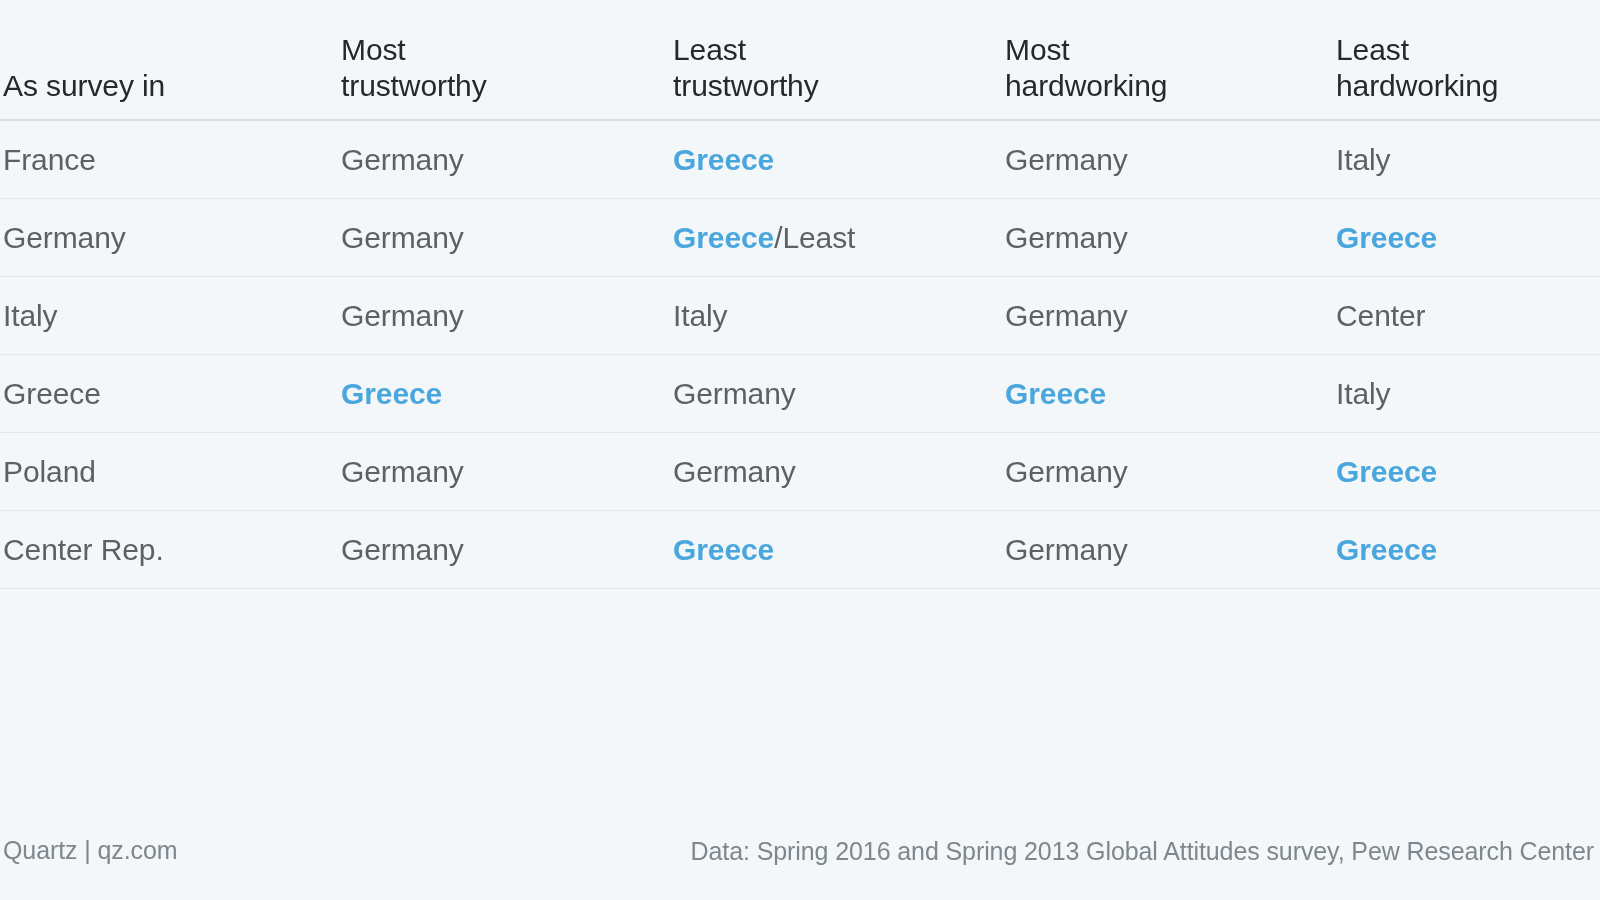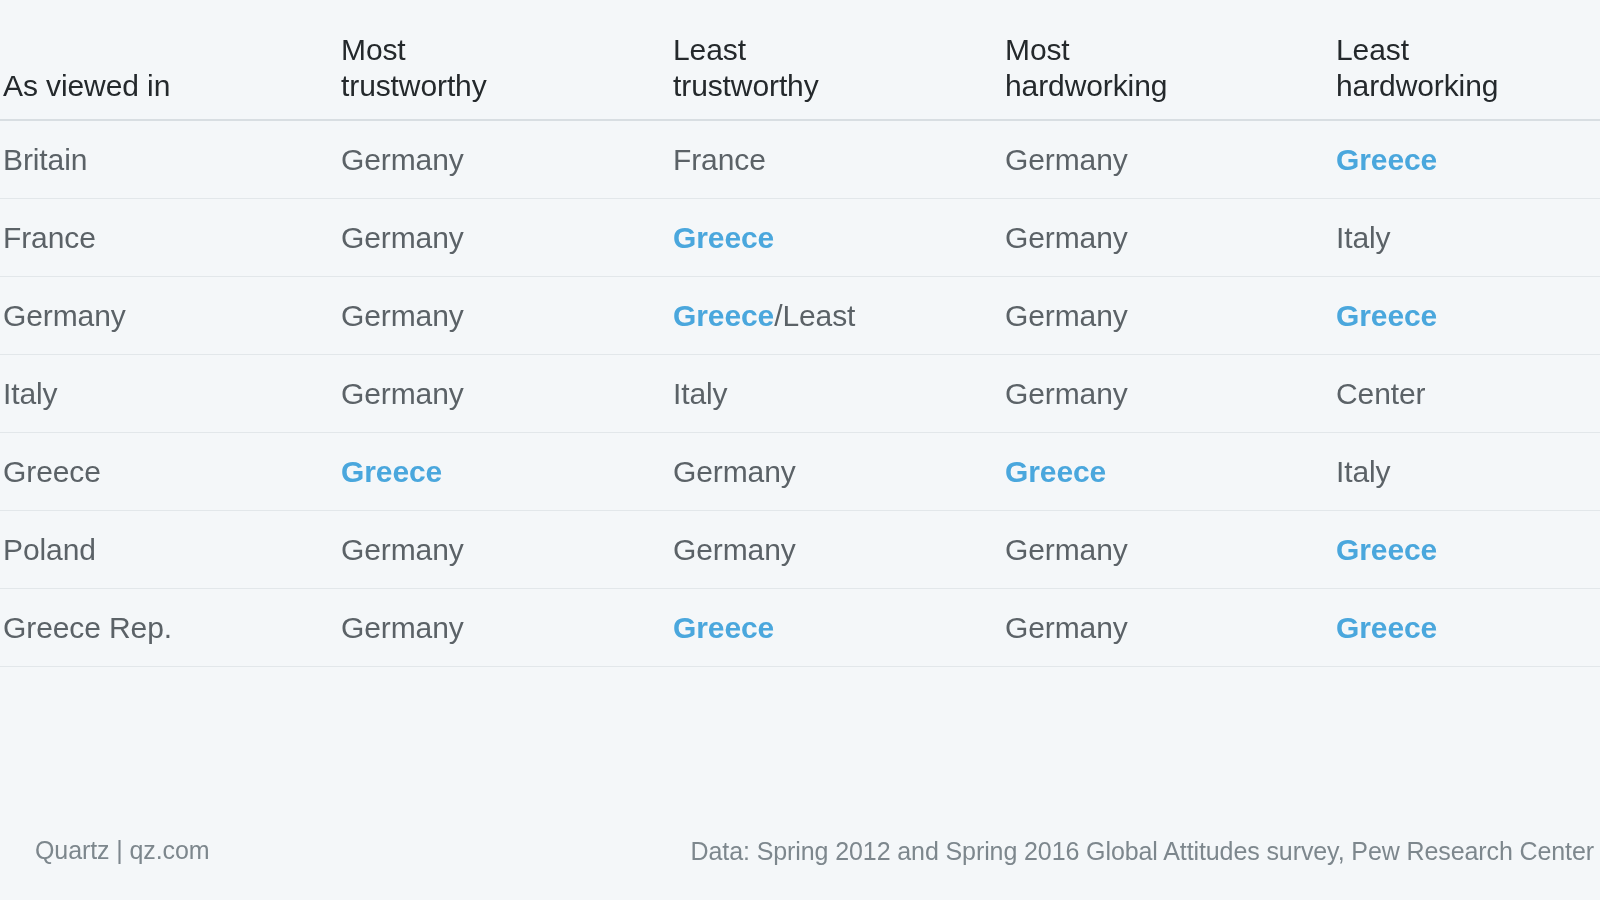--- a/index.html
+++ b/index.html
@@ -95,67 +95,60 @@
   }
 
   .footer-left, .footer-right {
     font-size: 25px;
     color: #7d878d;
     font-weight: 400;
     letter-spacing: -0.1px;
     white-space: nowrap;
   }
   .footer-right { padding-right: 2px; }
-  .footer-left { padding-bottom: 2px; margin-left: 32px; }
+  .footer-left { padding-bottom: 2px; }
 </style>
 </head>
 <body>
 
 <div id="chart-root">
 
   <table class="qz-table">
     <colgroup>
       <col class="c1">
         <col class="c2">
         <col class="c3">
         <col class="c4">
         <col class="c5">
     </colgroup>
     <thead>
       <tr>
         <th>
           <span class="hdr-l1"></span>
-          <span class="hdr-l2">As viewed in</span>
+          <span class="hdr-l2">As survey in</span>
         </th>
         <th>
           <span class="hdr-l1">Most</span>
           <span class="hdr-l2">trustworthy</span>
         </th>
         <th>
           <span class="hdr-l1">Least</span>
           <span class="hdr-l2">trustworthy</span>
         </th>
         <th>
           <span class="hdr-l1">Most</span>
           <span class="hdr-l2">hardworking</span>
         </th>
         <th>
           <span class="hdr-l1">Least</span>
           <span class="hdr-l2">hardworking</span>
         </th>
       </tr>
     </thead>
     <tbody id="table-body">
-        <tr>
-          <td><span class="plain">Britain</span></td>
-          <td><span class="plain">Germany</span></td>
-          <td><span class="plain">France</span></td>
-          <td><span class="plain">Germany</span></td>
-          <td><span class="hl">Greece</span></td>
-        </tr>
         <tr>
           <td><span class="plain">France</span></td>
           <td><span class="plain">Germany</span></td>
           <td><span class="hl">Greece</span></td>
           <td><span class="plain">Germany</span></td>
           <td><span class="plain">Italy</span></td>
         </tr>
         <tr>
           <td><span class="plain">Germany</span></td>
           <td><span class="plain">Germany</span></td>
@@ -178,27 +171,27 @@
           <td><span class="plain">Italy</span></td>
         </tr>
         <tr>
           <td><span class="plain">Poland</span></td>
           <td><span class="plain">Germany</span></td>
           <td><span class="plain">Germany</span></td>
           <td><span class="plain">Germany</span></td>
           <td><span class="hl">Greece</span></td>
         </tr>
         <tr>
-          <td><span class="plain">Greece Rep.</span></td>
+          <td><span class="plain">Center Rep.</span></td>
           <td><span class="plain">Germany</span></td>
           <td><span class="hl">Greece</span></td>
           <td><span class="plain">Germany</span></td>
           <td><span class="hl">Greece</span></td>
         </tr>
       </tbody>
   </table>
 
   <div class="footer">
     <div class="footer-left">Quartz | qz.com</div>
-    <div class="footer-right">Data: Spring 2012 and Spring 2016 Global Attitudes survey, Pew Research Center</div>
+    <div class="footer-right">Data: Spring 2016 and Spring 2013 Global Attitudes survey, Pew Research Center</div>
   </div>
 
 </div>
 
 </body></html>

